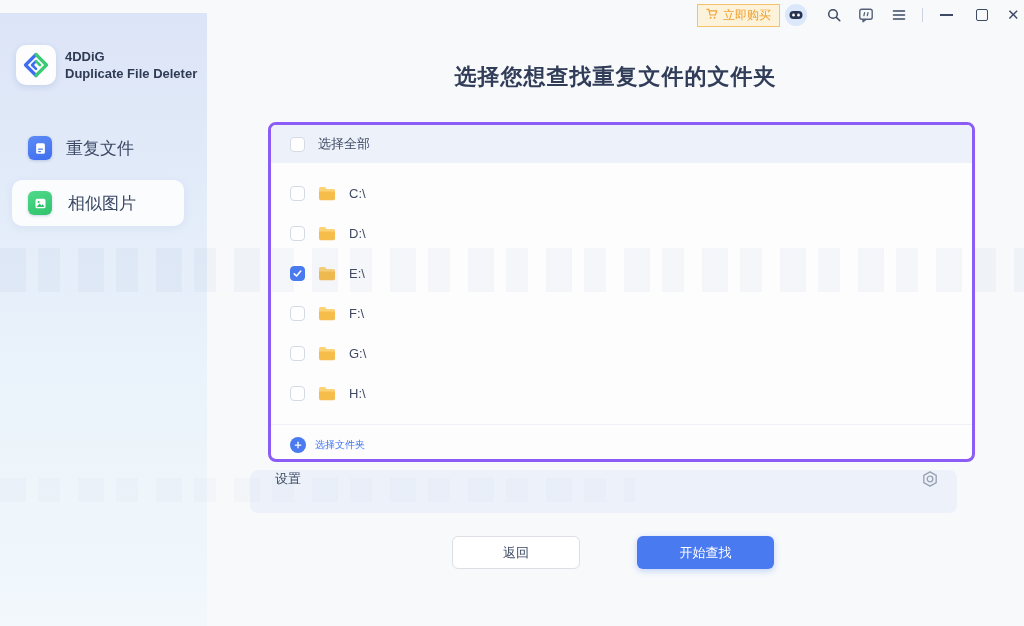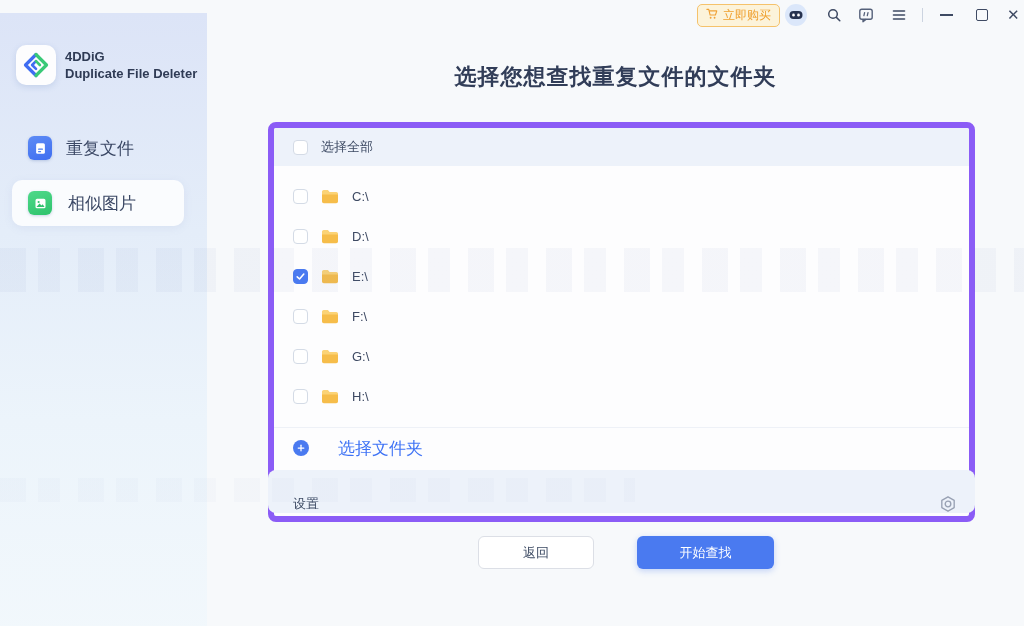--- a/index.html
+++ b/index.html
@@ -34,73 +34,73 @@
     display:flex; align-items:center; justify-content:center; flex:0 0 auto;
     box-shadow:0 1px 3px rgba(60,90,160,.25);
   }
   .nav-icon.blue { background:linear-gradient(160deg,#5d8bf5,#3f6ef0); }
   .nav-icon.green { background:linear-gradient(160deg,#4fd98a,#2fc36c); }
 
   
   .buy-btn {
     position:absolute; left:697px; top:4px; height:23px; padding:0 8px;
     display:flex; align-items:center; gap:5px;
-    background:#fcf3da; border:1px solid #f5c26b; border-radius:5px;
+    background:#fcf3da; border:1px solid #f5c26b; border-radius:0;
     color:#ef9f2d; font-size:12px; cursor:pointer; white-space:nowrap;
   }
   .tb-icon { position:absolute; top:7px; width:16px; height:16px; cursor:pointer; }
   .robot-btn { position:absolute; left:784px; top:3px; width:24px; height:24px; cursor:pointer; }
   .tb-sep { position:absolute; left:922px; top:8px; width:1px; height:14px; background:#ccd4e0; }
   .win-min { position:absolute; left:940px; top:14px; width:13px; height:2px; background:#3e4a63; cursor:pointer; }
   .win-max { position:absolute; left:976px; top:9px; width:12px; height:12px; border:1.5px solid #3e4a63; border-radius:2px; cursor:pointer; }
   .win-close { position:absolute; left:1007px; top:4px; font-size:15px; color:#3e4a63; cursor:pointer; line-height:22px; }
 
   
   .page-title {
     position:absolute; left:207px; top:62px; width:817px;
     text-align:center; font-size:22px; font-weight:bold; color:#313d58; letter-spacing:1px;
   }
   .drive-panel {
-    position:absolute; left:268px; top:122px; width:707px; height:400px;
-    background:#fdfdfe; border:6px solid #8b5cf6; border-radius:8px; overflow:hidden;
+    position:absolute; left:268px; top:122px; width:707px; height:340px;
+    background:#fdfdfe; border:3px solid #8b5cf6; border-radius:8px; overflow:hidden;
   }
   .panel-header {
     height:38px; background:#edf2fa; display:flex; align-items:center; gap:13px; padding-left:19px;
     font-size:13px; color:#3d4a63;
   }
   .drive-list { padding-top:10px; }
   .drive-row { height:40px; display:flex; align-items:center; gap:13px; padding-left:19px; font-size:13px; color:#3e4a63; cursor:pointer; }
   .checkbox {
     width:15px; height:15px; border:1.5px solid #d4dbe6; border-radius:4px; background:#fff;
     display:flex; align-items:center; justify-content:center; cursor:pointer; flex:0 0 auto;
   }
   .checkbox svg { display:none; }
   .checkbox.checked { background:#4a7af0; border-color:#4a7af0; }
   .checkbox.checked svg { display:block; }
   .panel-divider { height:1px; background:#eef1f7; margin-top:11px; }
   .add-folder-row { height:40px; display:flex; align-items:center; gap:9px; padding-left:19px; cursor:pointer; }
   .plus-circle {
     width:16px; height:16px; border-radius:50%; background:#4a7af0;
     display:flex; align-items:center; justify-content:center; flex:0 0 auto;
   }
-  .add-folder-label { font-size:17px; color:#3f73f5;margin-left:20px; }
+  .add-folder-label { font-size:10px; color:#3f73f5; }
 
   .settings-bar {
-    position:absolute; left:268px; top:470px; width:707px; height:43px;
+    position:absolute; left:250px; top:470px; width:707px; height:43px;
     background:#edf2fa; border-radius:8px;
-    display:flex; align-items:flex-end; justify-content:space-between;
+    display:flex; align-items:flex-start; justify-content:space-between;
     padding:0 18px 0 25px; font-size:13px; color:#3d4a63;
   }
   .gear-btn { width:18px; height:18px; cursor:pointer; }
 
   .btn {
     position:absolute; top:536px; height:33px; border-radius:6px; font-size:13px;
     display:flex; align-items:center; justify-content:center; cursor:pointer;
   }
-  .btn-back { left:478px; width:116px; background:#fff; border:1px solid #dcdfe6; color:#3c4a63; }
+  .btn-back { left:452px; width:128px; background:#fff; border:1px solid #dcdfe6; color:#3c4a63; }
   .btn-start { left:629px; width:137px; background:#4a7af0; color:#fff; border:none; box-shadow:0 2px 6px rgba(74,122,240,.3);margin-left:8px; }
 
   
   .watermark-band {
     position:absolute; left:0; top:248px; width:100%; height:44px; pointer-events:none;
     background:repeating-linear-gradient(90deg,
       rgba(95,115,175,.055) 0 26px, transparent 26px 38px,
       rgba(95,115,175,.05) 38px 60px, transparent 60px 78px);
   }
   .watermark-band.two { top:478px; height:24px; width:62%; opacity:.55; }

